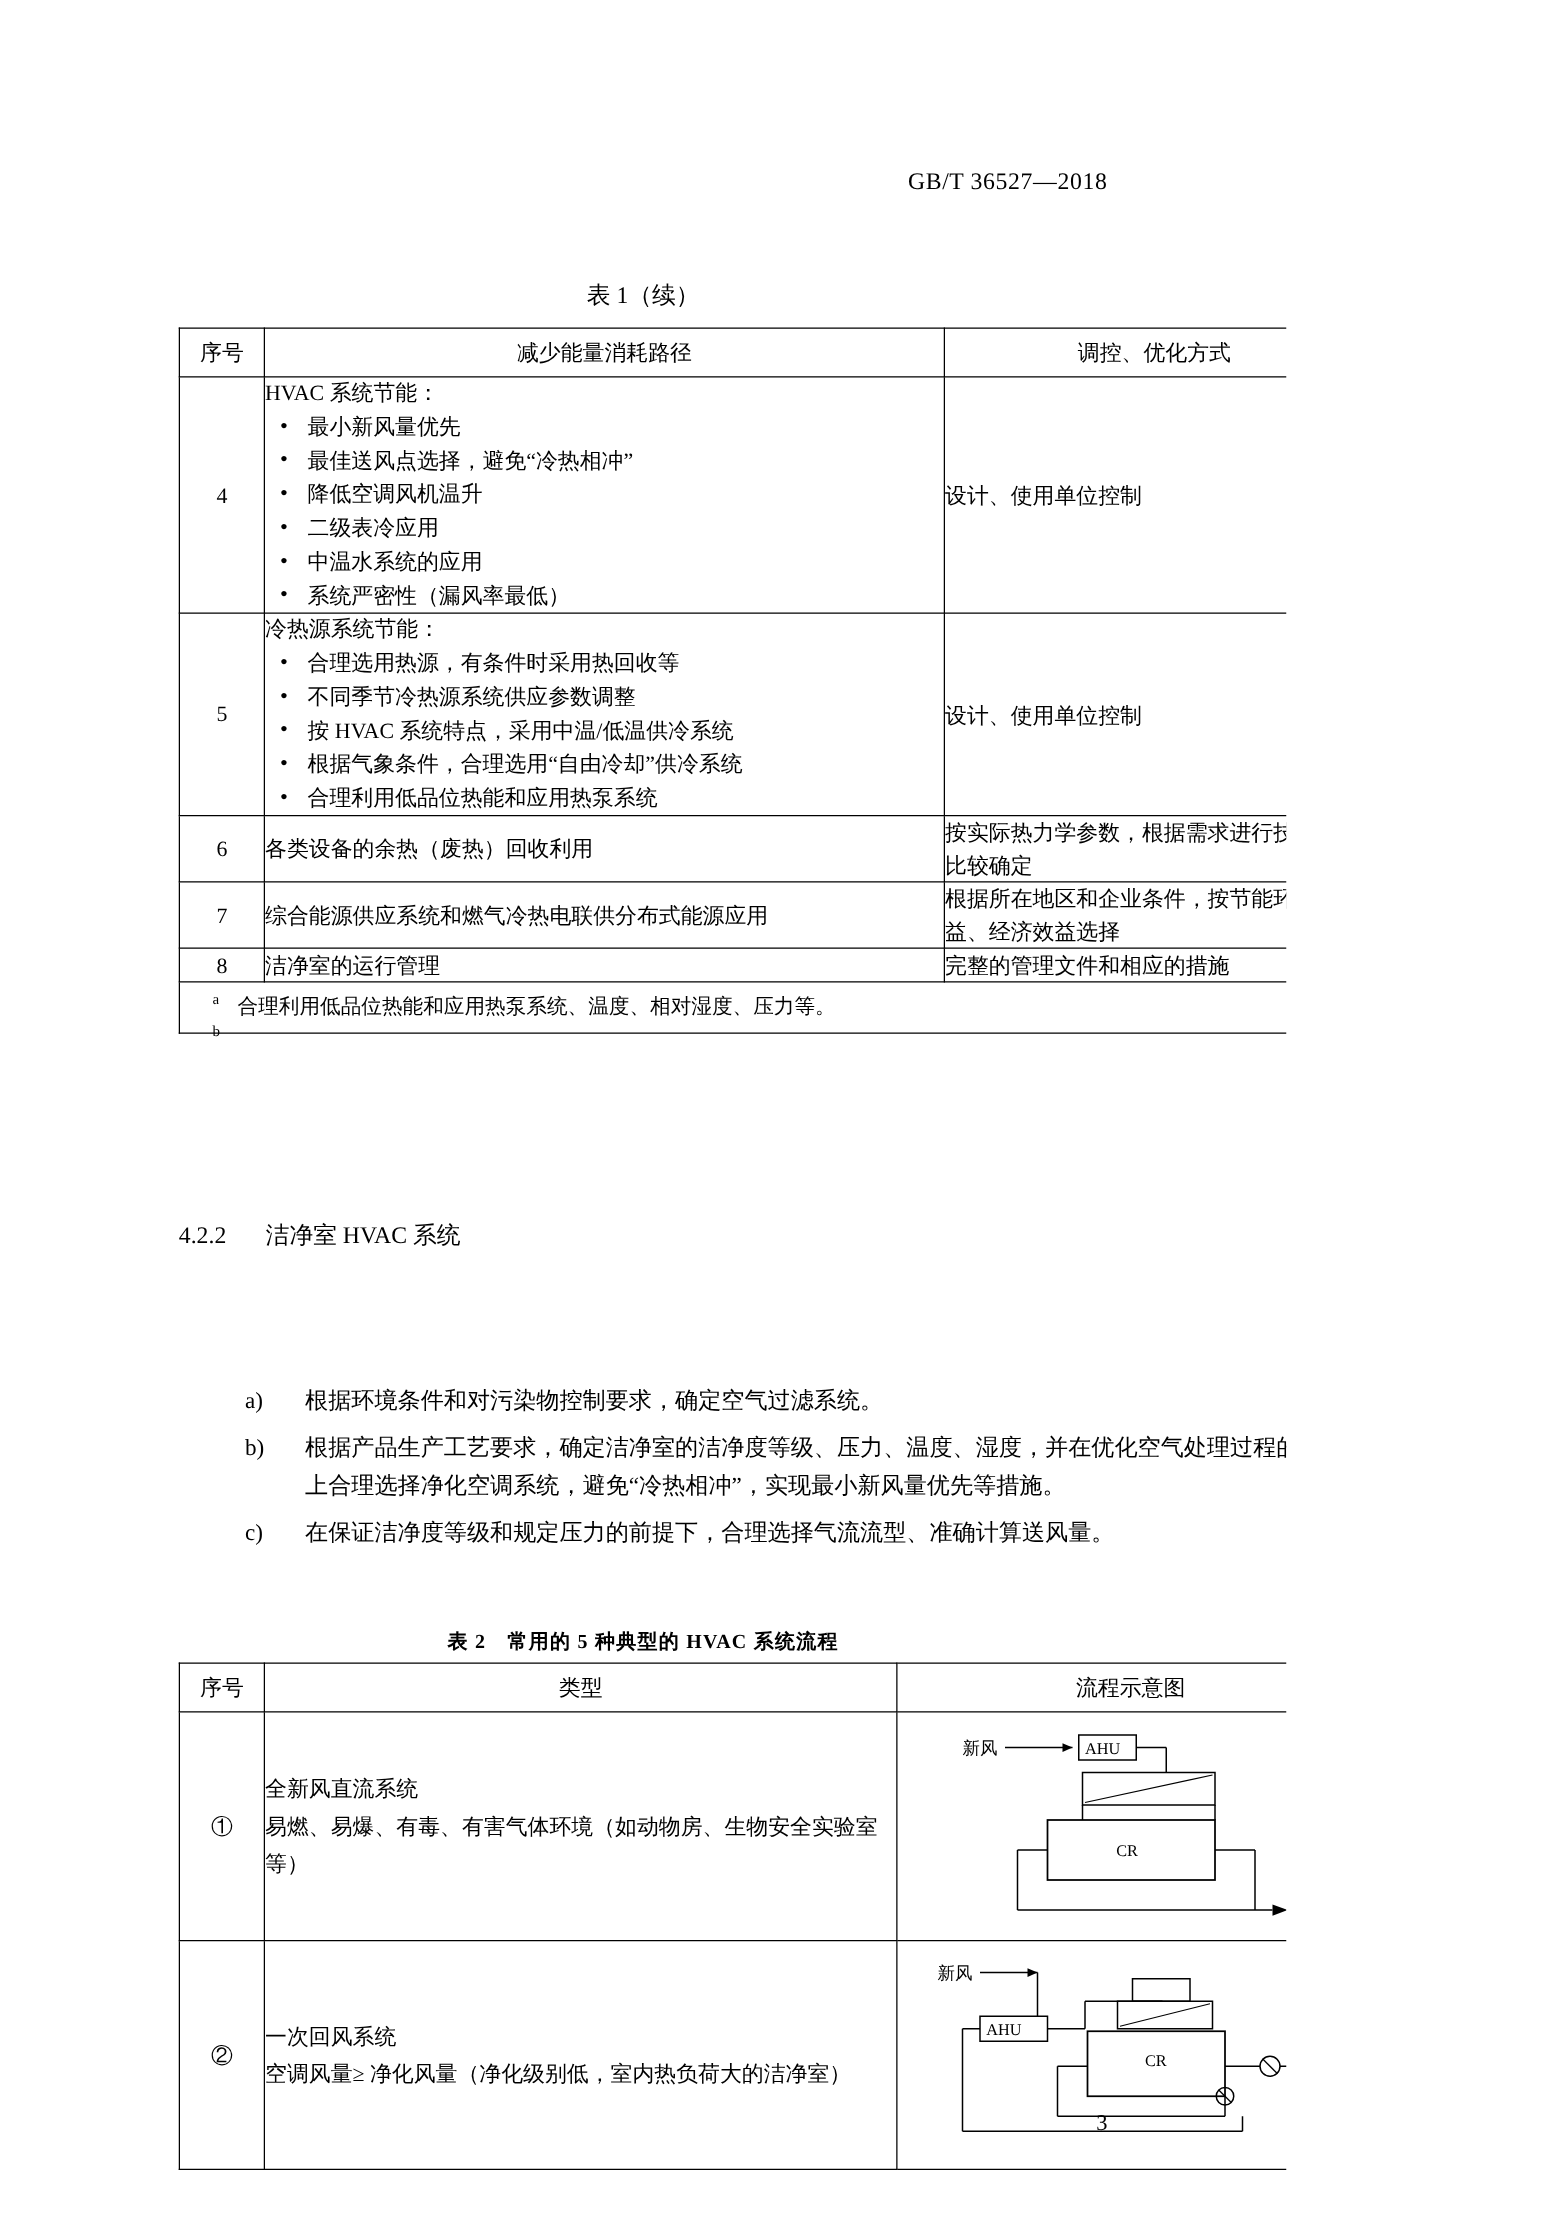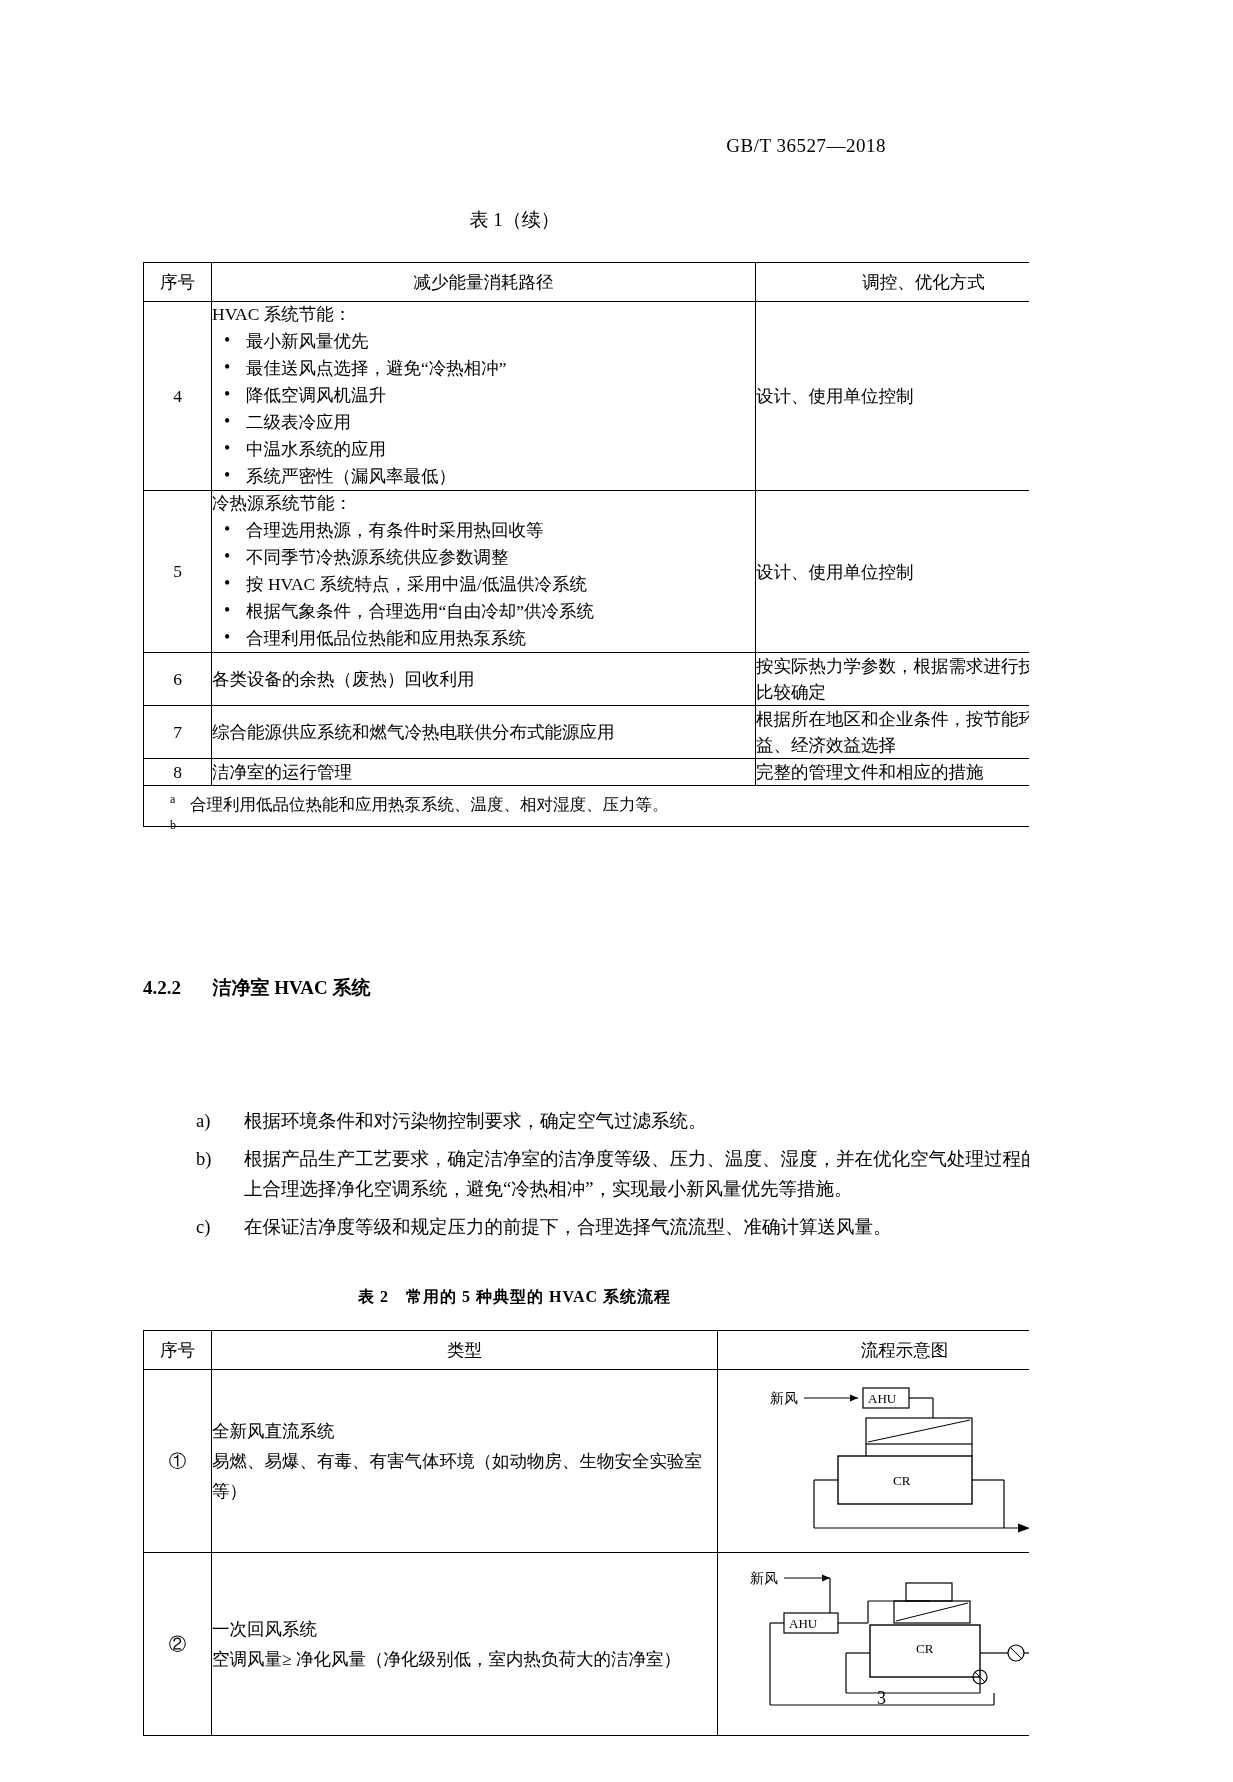--- a/index.html
+++ b/index.html
@@ -25,21 +25,21 @@
     position: absolute;
     right: 143px;
     top: 135px;
     font-size: 19px;
     letter-spacing: 0.5px;
     font-family: "Liberation Serif", serif;
   }
   .tbl-caption {
     text-align: center;
     font-size: 19px;
-    margin: 0;
+    margin: 16px;
   }
   .cap1 {
     position: absolute;
     left: 0; right: 0;
     top: 207px;
   }
   table.doc {
     border-collapse: collapse;
     table-layout: fixed;
   }
@@ -115,21 +115,21 @@
     position: absolute;
     left: 16px;
     top: -6px;
     font-size: 12px;
   }
   
   .sec-head {
     position: absolute;
     left: 143px;
     font-size: 19px;
-    font-weight: bold;
+    font-weight: normal;
   }
   .para {
     position: absolute;
     font-size: 18.5px;
     line-height: 30px;
   }
   .p-num { left: 143px; }
   .list-item {
     position: absolute;
     font-size: 18.5px;

